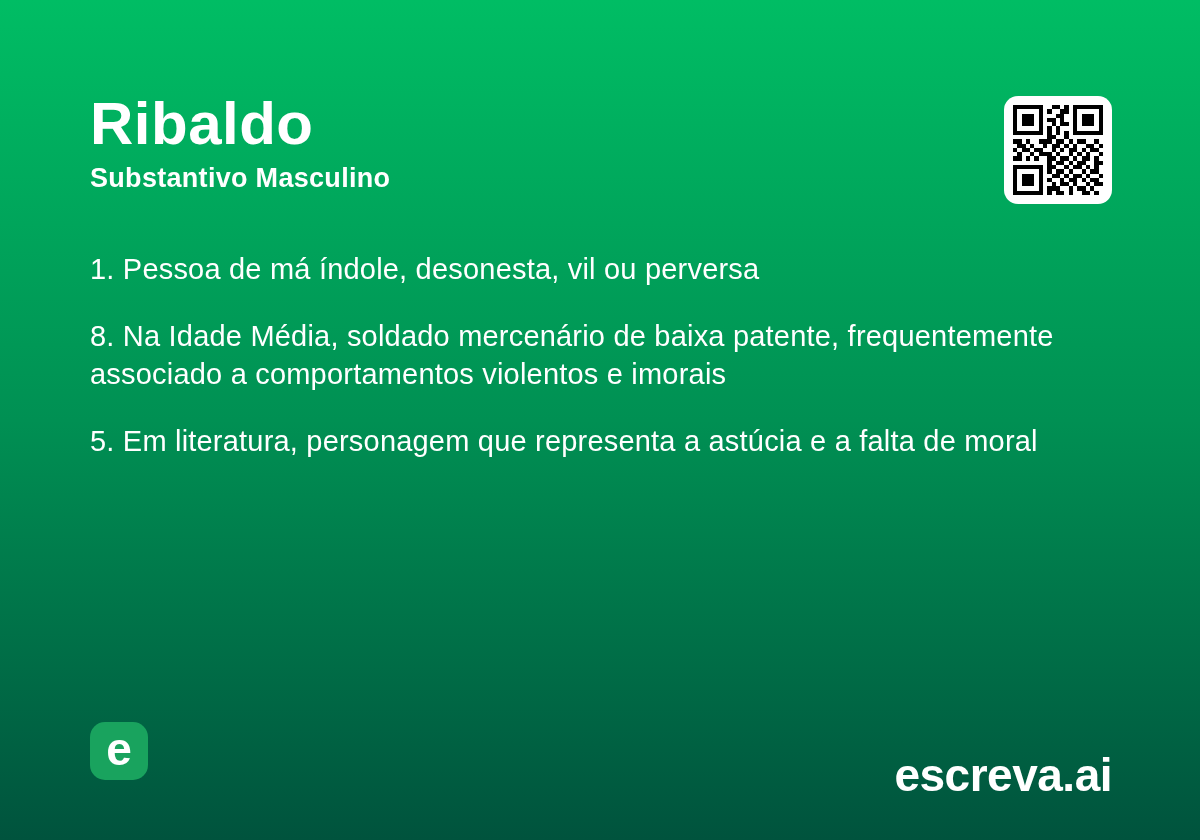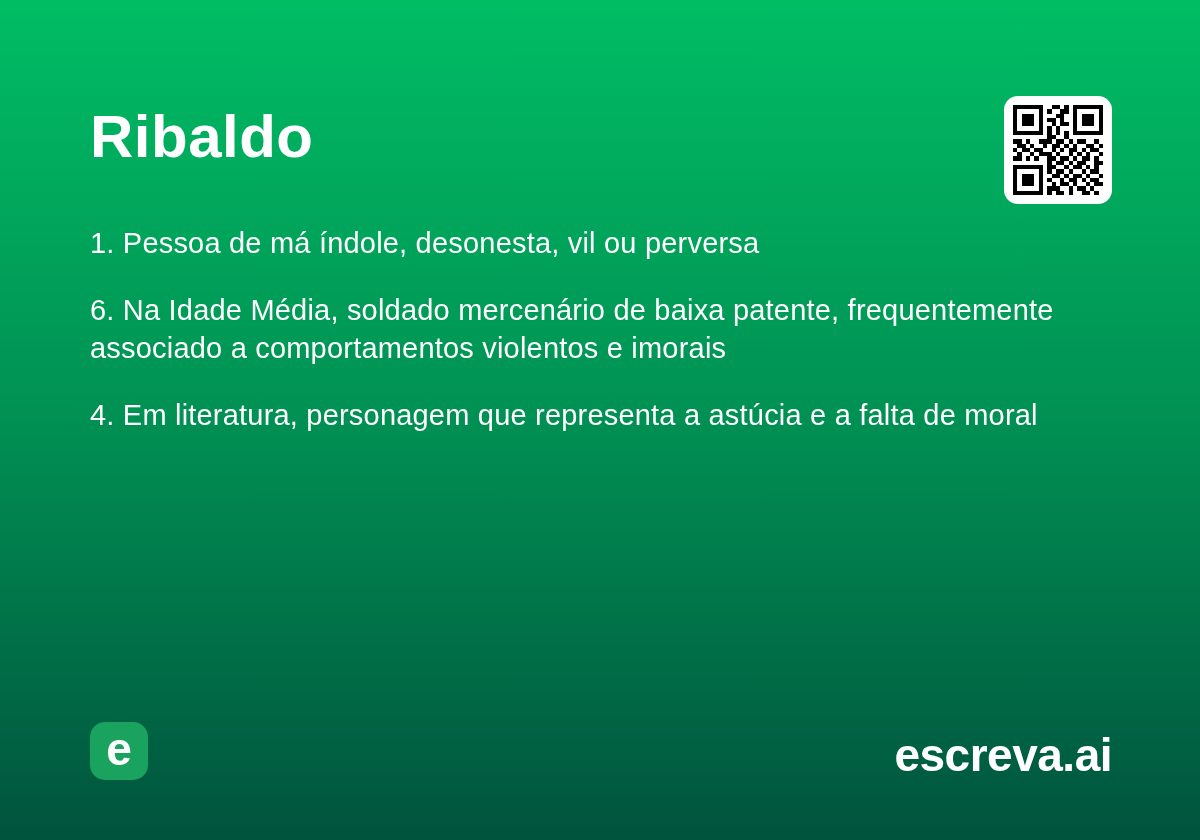--- a/index.html
+++ b/index.html
@@ -9,21 +9,21 @@
     overflow: hidden;
   }
   .card {
     position: relative;
     width: 1200px; height: 840px;
     background: linear-gradient(180deg, #00bd64 0%, #009053 50%, #00533d 100%);
     color: #ffffff;
   }
   .content {
     position: absolute;
-    left: 90px; top: 17px;
+    left: 90px; top: 4px;
     width: 1025px;
   }
   .word-title {
     margin: 0;
     padding-top: 88px;
     font-size: 60px;
     font-weight: bold;
     letter-spacing: 0.5px;
     line-height: 1.05;
   }
@@ -63,39 +63,40 @@
     align-items: center;
     justify-content: center;
     font-size: 46px;
     font-weight: bold;
     color: #ffffff;
     padding-bottom: 4px;
     box-sizing: border-box;
   }
   .brand-wordmark {
     position: absolute;
-    right: 88px; top: 728px;
+    right: 88px; top: 748px;
     font-size: 46px;
     font-weight: bold;
     letter-spacing: -0.5px;
     color: #ffffff;
   }
 </style>
 </head>
 <body>
 
 <div class="card">
 
   <div class="content">
     <h1 class="word-title">Ribaldo</h1>
+    <div class="word-class">Substantivo Masculino</div>
 
     <div class="definitions">
         <p>1. Pessoa de má índole, desonesta, vil ou perversa</p>
-        <p>6. Na Idade Média, soldado mercenário de baixa patente, frequentemente associado a comportamentos violentos e imorais</p>
-        <p>4. Em literatura, personagem que representa a astúcia e a falta de moral</p>
+        <p>8. Na Idade Média, soldado mercenário de baixa patente, frequentemente associado a comportamentos violentos e imorais</p>
+        <p>5. Em literatura, personagem que representa a astúcia e a falta de moral</p>
       </div>
   </div>
 
   <div class="qr-box">
     <svg viewBox="0 0 21 21" shape-rendering="crispEdges" xmlns="http://www.w3.org/2000/svg" id="qr-svg">
         <rect x="0" y="0" width="1" height="1" fill="#000000"></rect>
         <rect x="1" y="0" width="1" height="1" fill="#000000"></rect>
         <rect x="2" y="0" width="1" height="1" fill="#000000"></rect>
         <rect x="3" y="0" width="1" height="1" fill="#000000"></rect>
         <rect x="4" y="0" width="1" height="1" fill="#000000"></rect>

